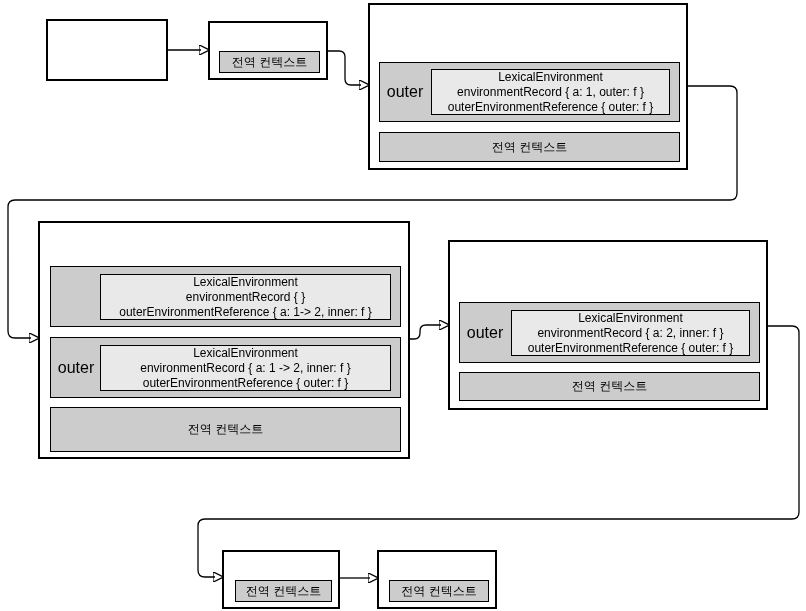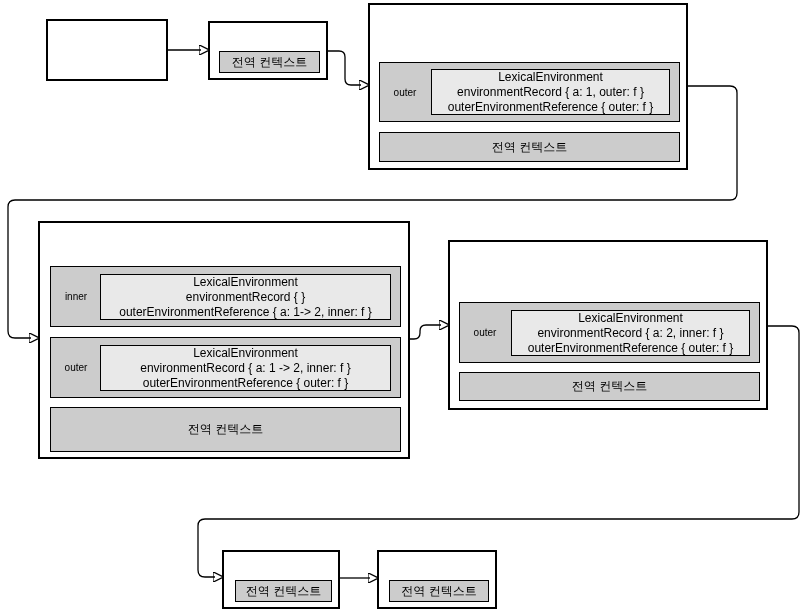--- a/index.html
+++ b/index.html
@@ -11,21 +11,21 @@
     position:absolute; box-sizing:border-box;
     background:var(--box-fill,#ffffff); border:2px solid var(--border,#000);
   }
   .band {
     position:absolute; box-sizing:border-box;
     background:var(--band-fill,#cccccc); border:1px solid var(--border,#000);
   }
   .frame-label {
     position:absolute; left:0; top:0; bottom:0; width:50px;
     display:flex; align-items:center; justify-content:center;
-    font-size:10px;
+    font-size:16px;
   }
   .env {
     position:absolute; box-sizing:border-box;
     background:var(--env-fill,#e9e9e9); border:1px solid var(--border,#000);
     display:flex; flex-direction:column; justify-content:center;
     text-align:center; font-size:12px; line-height:15px; white-space:nowrap;
   }
   .bar {
     position:absolute; box-sizing:border-box;
     background:var(--band-fill,#cccccc); border:1px solid var(--border,#000);
@@ -67,21 +67,20 @@
         <div>LexicalEnvironment</div>
         <div>environmentRecord { a: 1, outer: f }</div>
         <div>outerEnvironmentReference { outer: f }</div>
       </div>
     </div>
     <div class="bar" style="left:9px; top:127px; width:301px; height:30px;">전역 컨텍스트</div>
   </div>
 
   <div class="outer-box" style="left:38px; top:221px; width:372px; height:238px;">
     <div class="band" style="left:10px; top:43px; width:351px; height:61px;">
-      <div class="frame-label">inner</div>
       <div class="env" style="left:49px; top:7px; width:291px; height:46px;">
         <div>LexicalEnvironment</div>
         <div>environmentRecord { }</div>
         <div>outerEnvironmentReference { a: 1-&gt; 2, inner: f }</div>
       </div>
     </div>
     <div class="band" style="left:10px; top:114px; width:351px; height:61px;">
       <div class="frame-label">outer</div>
       <div class="env" style="left:49px; top:7px; width:291px; height:46px;">
         <div>LexicalEnvironment</div>

